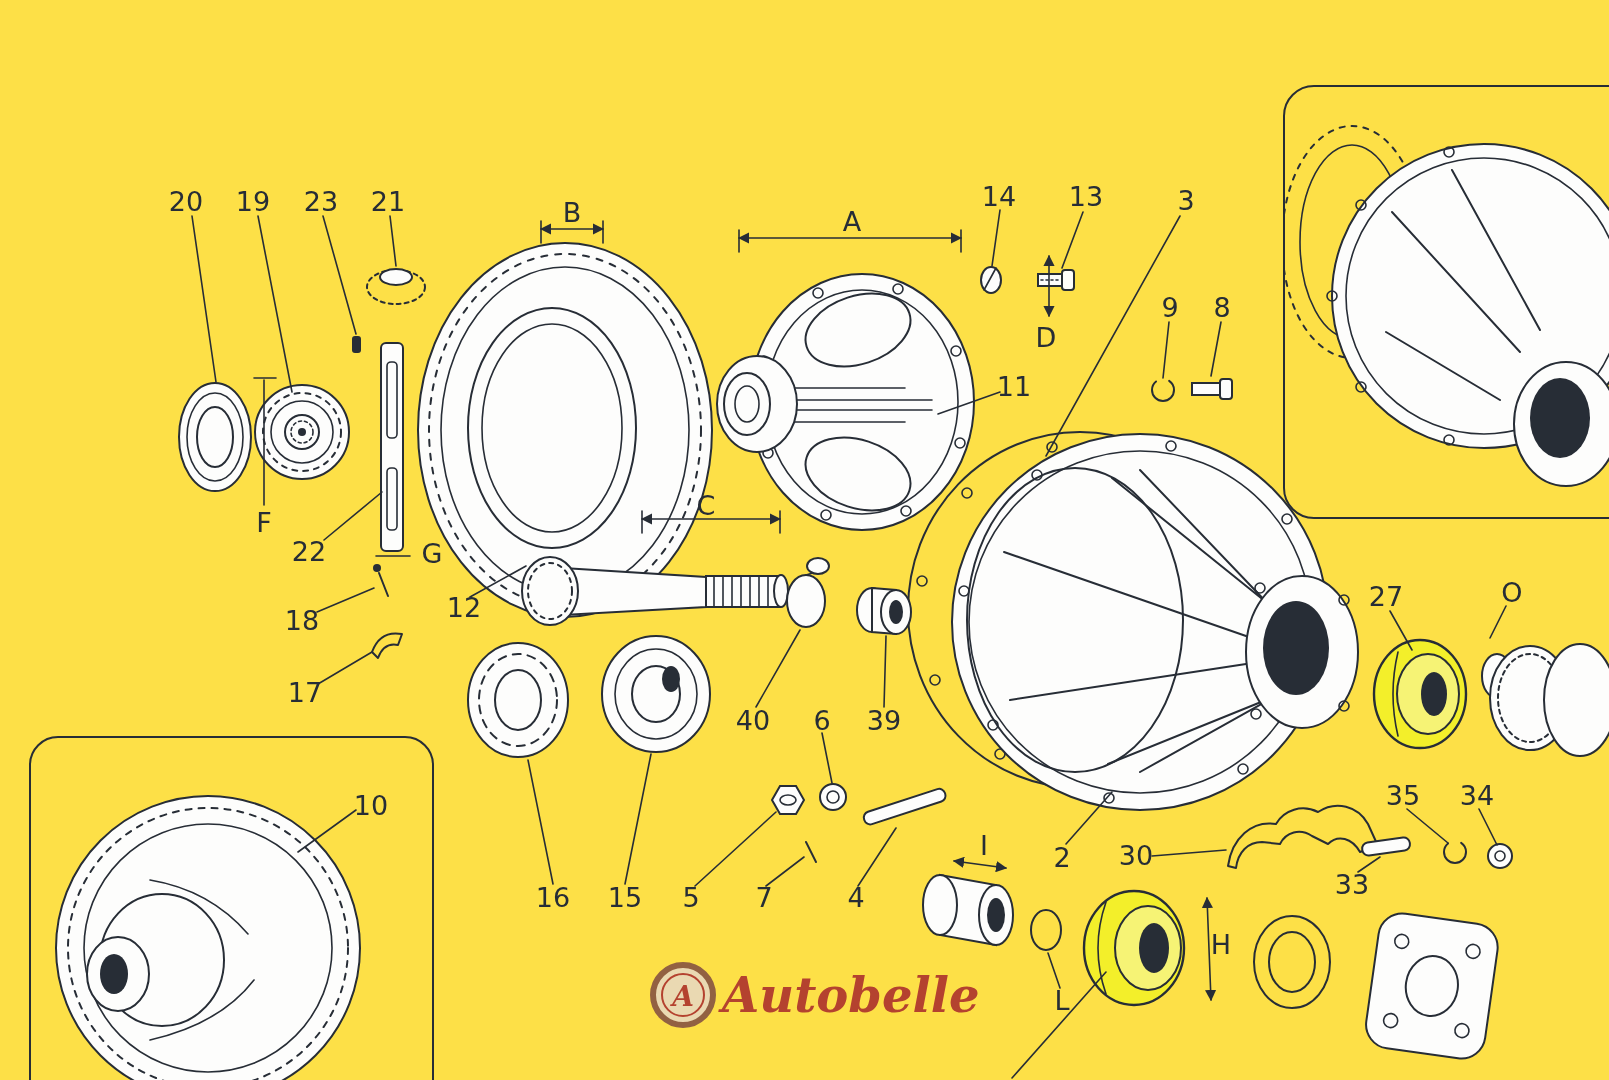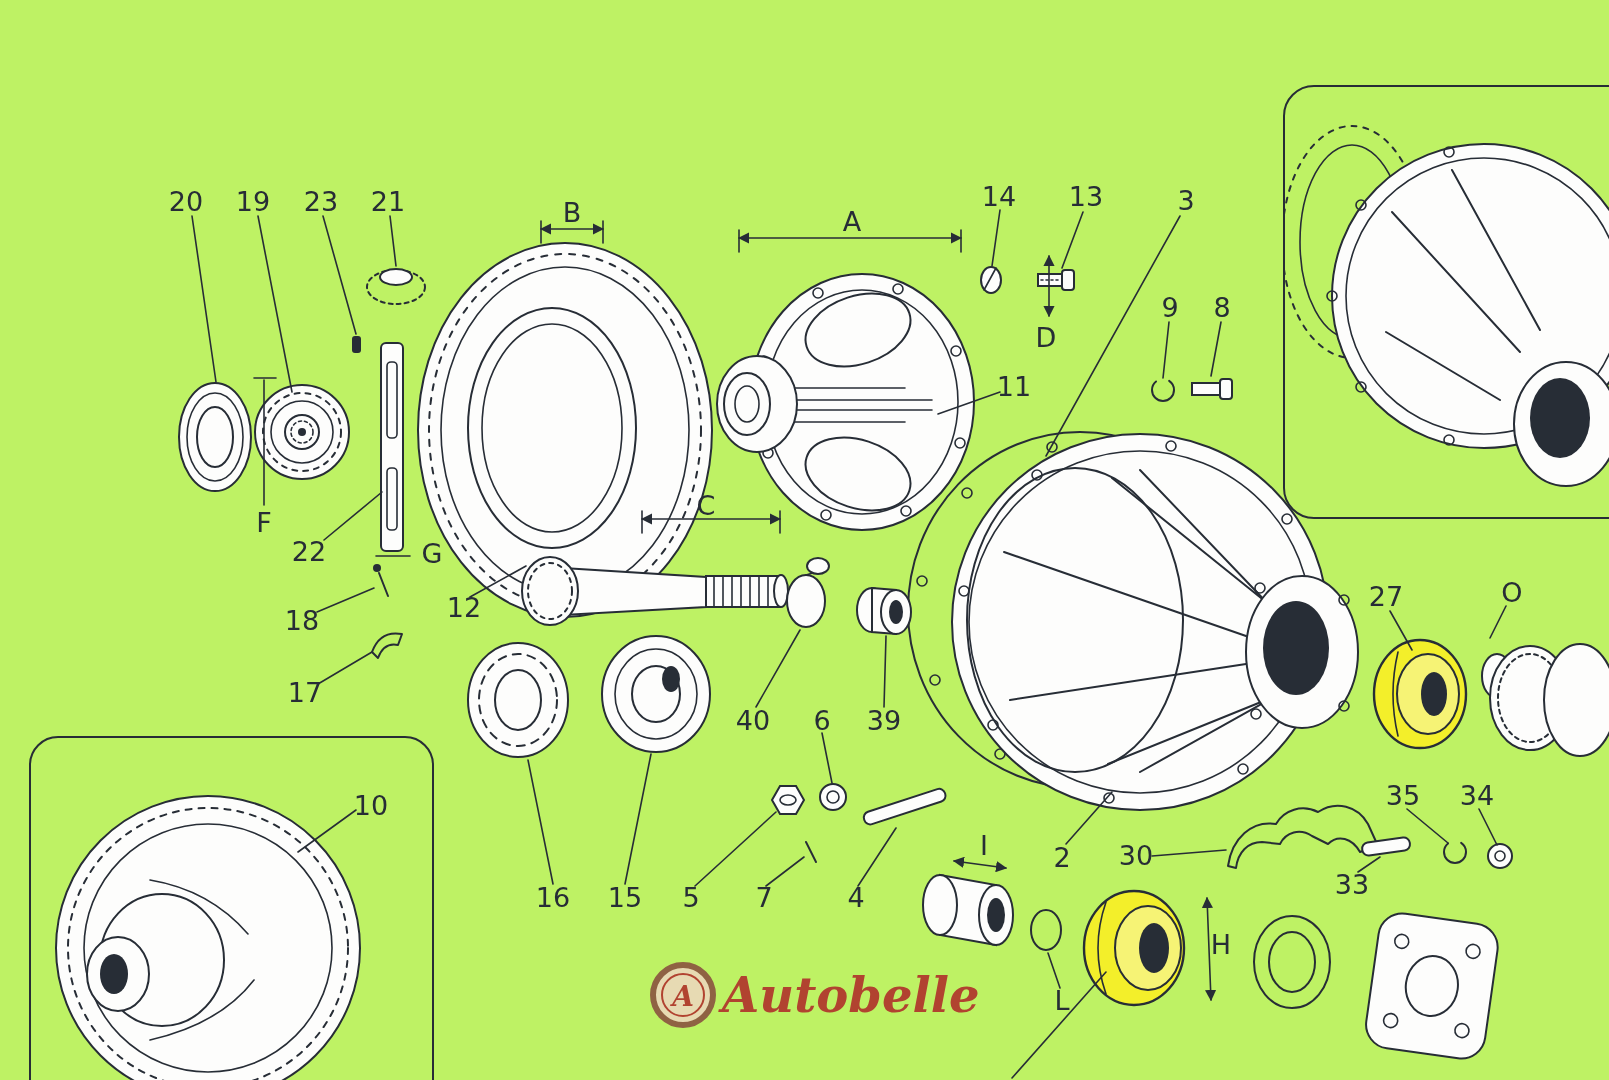--- a/index.html
+++ b/index.html
@@ -1,16 +1,16 @@
 <!DOCTYPE html>
 <html><head>
 <meta charset="utf-8">
 <style>
   html,body{margin:0;padding:0;background:#e9e9e9}
-  .stage{position:relative;width:1609px;height:1080px;background:#bef264;overflow:hidden;font-family:"DejaVu Sans",sans-serif}
+  .stage{position:relative;width:1609px;height:1080px;background:#fde047;overflow:hidden;font-family:"DejaVu Sans",sans-serif}
   svg{position:absolute;left:0;top:0}
   text.lbl{font-family:"DejaVu Sans",sans-serif;font-size:27px;fill:#272d36;text-anchor:middle}
   text.wm{font-family:"DejaVu Serif",serif;font-style:italic;font-weight:bold;fill:#b13a2e}
   .ln{stroke:#272d36;stroke-width:2;fill:none;stroke-linecap:round;stroke-linejoin:round}
   .thin{stroke:#272d36;stroke-width:1.6;fill:none;stroke-linecap:round}
   .fw{fill:#fdfdfc;stroke:#272d36;stroke-width:2}
   .fd{fill:#272d36;stroke:none}
   .hl{fill:#f3ef2a;stroke:#272d36;stroke-width:2.4}
   .hl2{fill:#f6f375;stroke:#272d36;stroke-width:2}
 </style>

